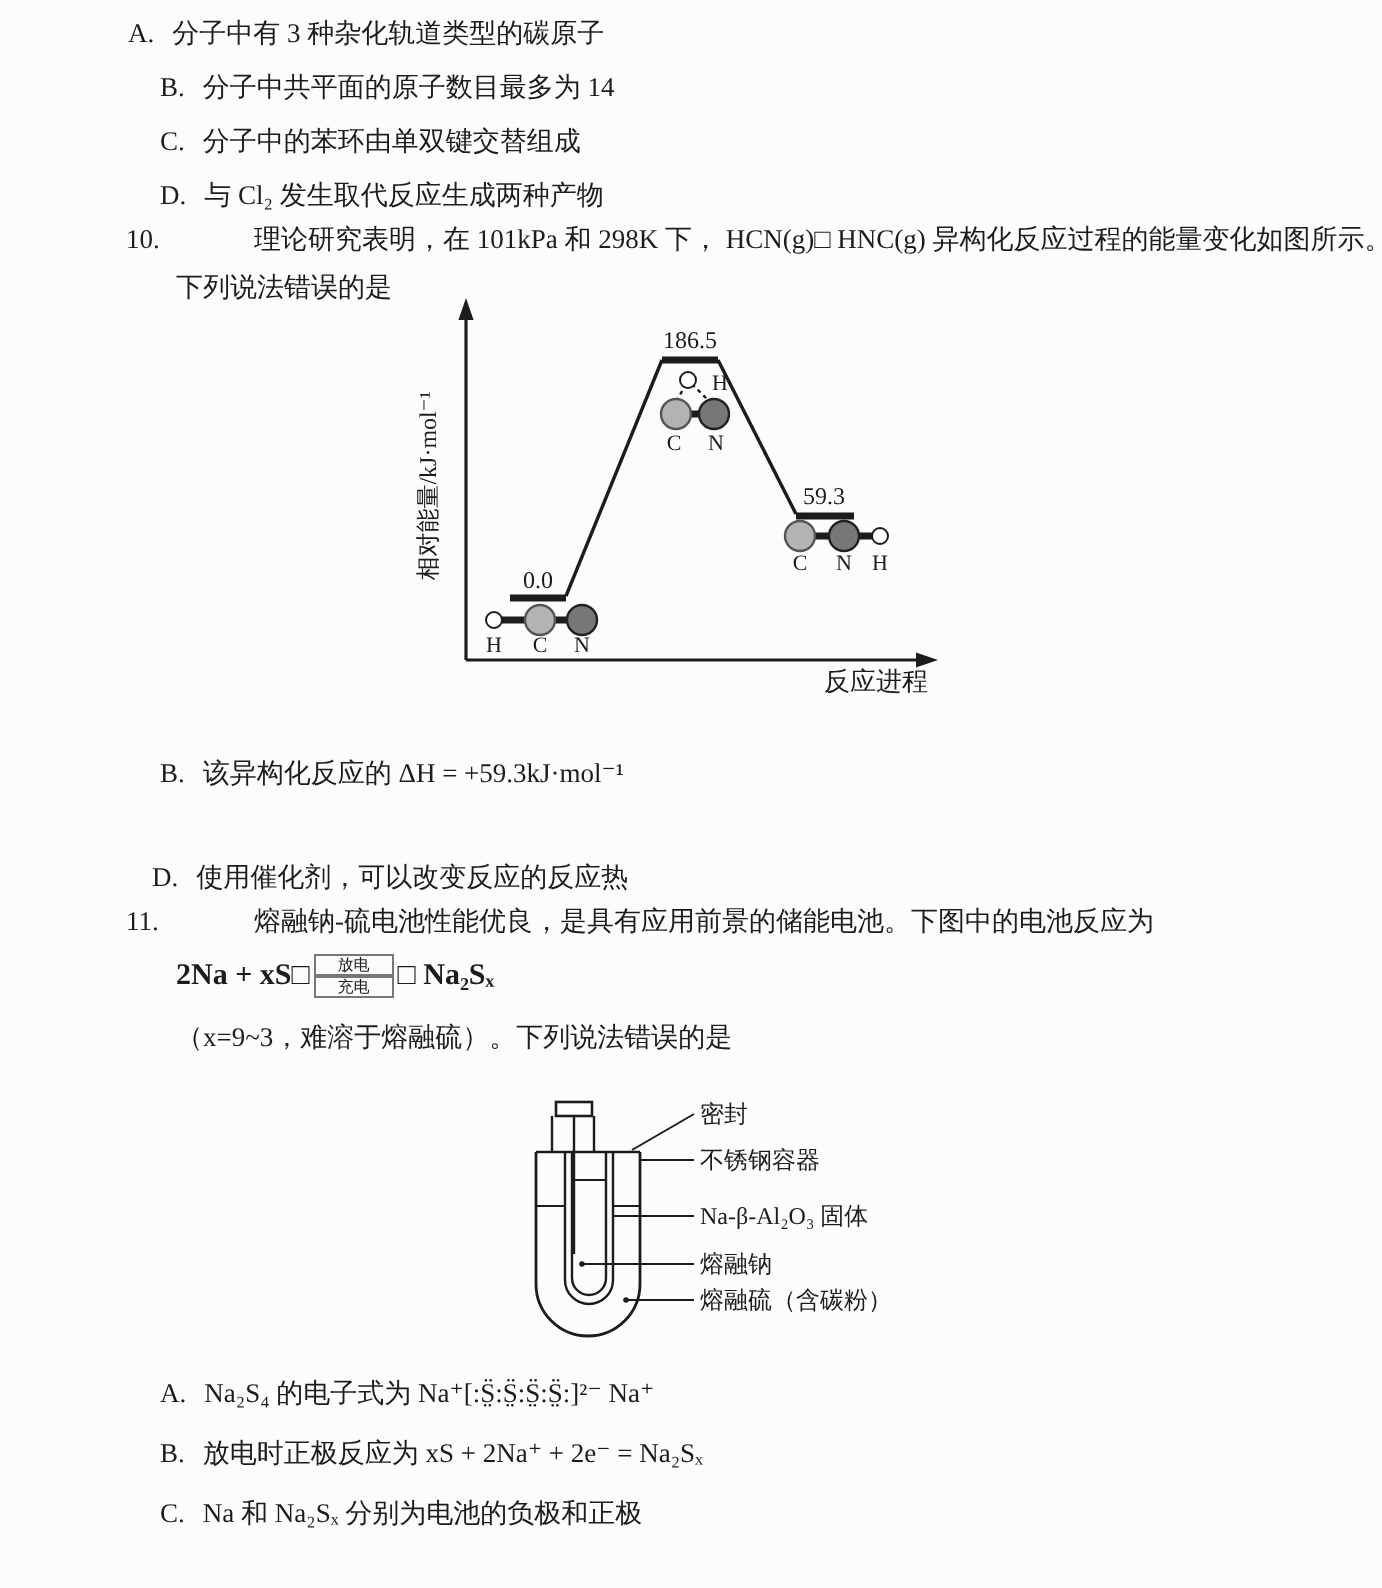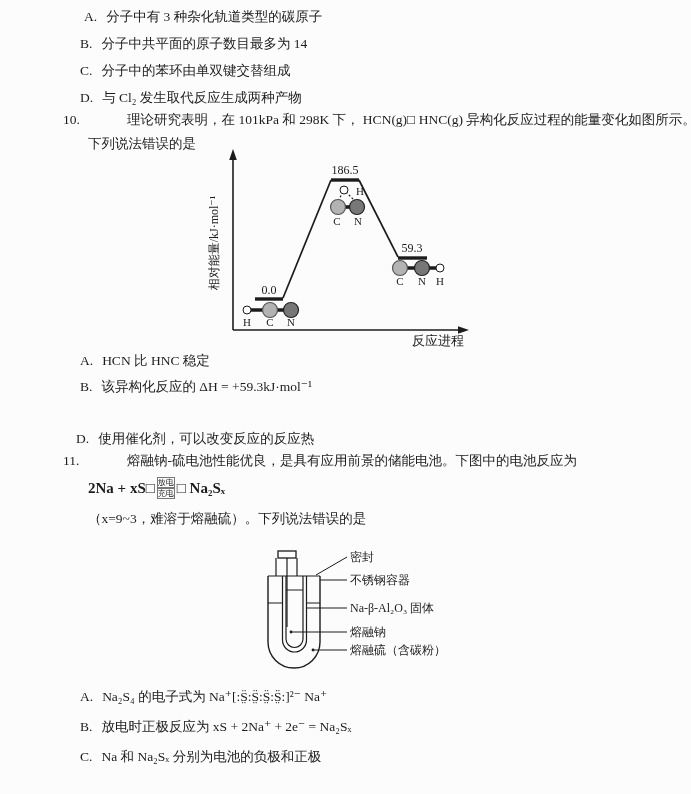--- a/index.html
+++ b/index.html
@@ -9,32 +9,32 @@
     font-family:"Liberation Serif","DejaVu Serif","DejaVu Sans",serif;
     font-size:13.5px;line-height:1.35;
   }
   .line{position:absolute;white-space:nowrap;}
   .opt-label{display:inline-block;margin-right:9px;}
   .qnum{display:inline-block;width:25px;}
   .stem-text{display:inline-block;margin-left:39px;}
   .equation{font-size:15px;font-weight:600;display:flex;align-items:center;}
   .eq-stack{display:inline-flex;flex-direction:column;align-items:center;
     font-size:8px;font-weight:400;line-height:1.15;margin:0 2px;vertical-align:middle;}
-  .eq-stack span{border:0.5px solid #777;padding:0 0;}
+  .eq-stack span{border:0.5px solid #777;padding:0 11px;}
   svg text{fill:#1c1c1c;}
   .diag-label{font-size:12px;}
   .atom-label{font-size:11px;}
   .axis-label{font-size:13px;}
 </style>
 </head>
 <body>
 
 <div class="page">
 
-  <div class="line" style="left:84px;top:8px"><span class="opt-label">A.</span><span>分子中有 3 种杂化轨道类型的碳原子</span></div>
+  <div class="line" style="left:64px;top:8px"><span class="opt-label">A.</span><span>分子中有 3 种杂化轨道类型的碳原子</span></div>
   <div class="line" style="left:80px;top:35px"><span class="opt-label">B.</span><span>分子中共平面的原子数目最多为 14</span></div>
   <div class="line" style="left:80px;top:89px"><span class="opt-label">D.</span><span>与 Cl₂ 发生取代反应生成两种产物</span></div>
   <div class="line" style="left:80px;top:62px"><span class="opt-label">C.</span><span>分子中的苯环由单双键交替组成</span></div>
 
   <div class="line" style="left:63px;top:111px"><span class="qnum">10.</span><span class="stem-text">理论研究表明，在 101kPa 和 298K 下， HCN(g)□  HNC(g) 异构化反应过程的能量变化如图所示。</span></div>
   <div class="line" style="left:88px;top:135px"><span>下列说法错误的是</span></div>
 
   <svg style="position:absolute;left:193px;top:148px" width="300" height="200" viewBox="0 0 300 200">
 
     <g>
@@ -85,21 +85,20 @@
       <line x1="207" y1="120" x2="247" y2="120" stroke="#1c1c1c" stroke-width="3.6"></line>
       <circle cx="207" cy="120" r="7.5" fill="#b3b3b3" stroke="#555" stroke-width="1.2"></circle>
       <circle cx="229" cy="120" r="7.5" fill="#777777" stroke="#222" stroke-width="1.2"></circle>
       <circle cx="247" cy="120" r="4" fill="#ffffff" stroke="#1c1c1c" stroke-width="1"></circle>
       <text class="atom-label" x="207" y="137" text-anchor="middle">C</text>
       <text class="atom-label" x="229" y="137" text-anchor="middle">N</text>
       <text class="atom-label" x="247" y="137" text-anchor="middle">H</text>
     </g>
   </svg>
 
-  <div class="line" style="left:80px;top:352px"><span class="opt-label">A.</span><span>HCN 比 HNC 稳定</span></div>
   <div class="line" style="left:80px;top:378px"><span class="opt-label">B.</span><span>该异构化反应的 ΔH = +59.3kJ·mol⁻¹</span></div>
   <div class="line" style="left:76px;top:430px"><span class="opt-label">D.</span><span>使用催化剂，可以改变反应的反应热</span></div>
 
   <div class="line" style="left:63px;top:452px"><span class="qnum">11.</span><span class="stem-text">熔融钠-硫电池性能优良，是具有应用前景的储能电池。下图中的电池反应为</span></div>
 
   <div class="line equation" style="left:88px;top:477px">
     <span>2Na + xS□</span>
     <span class="eq-stack">
       <span>放电</span>
       <span>充电</span>

